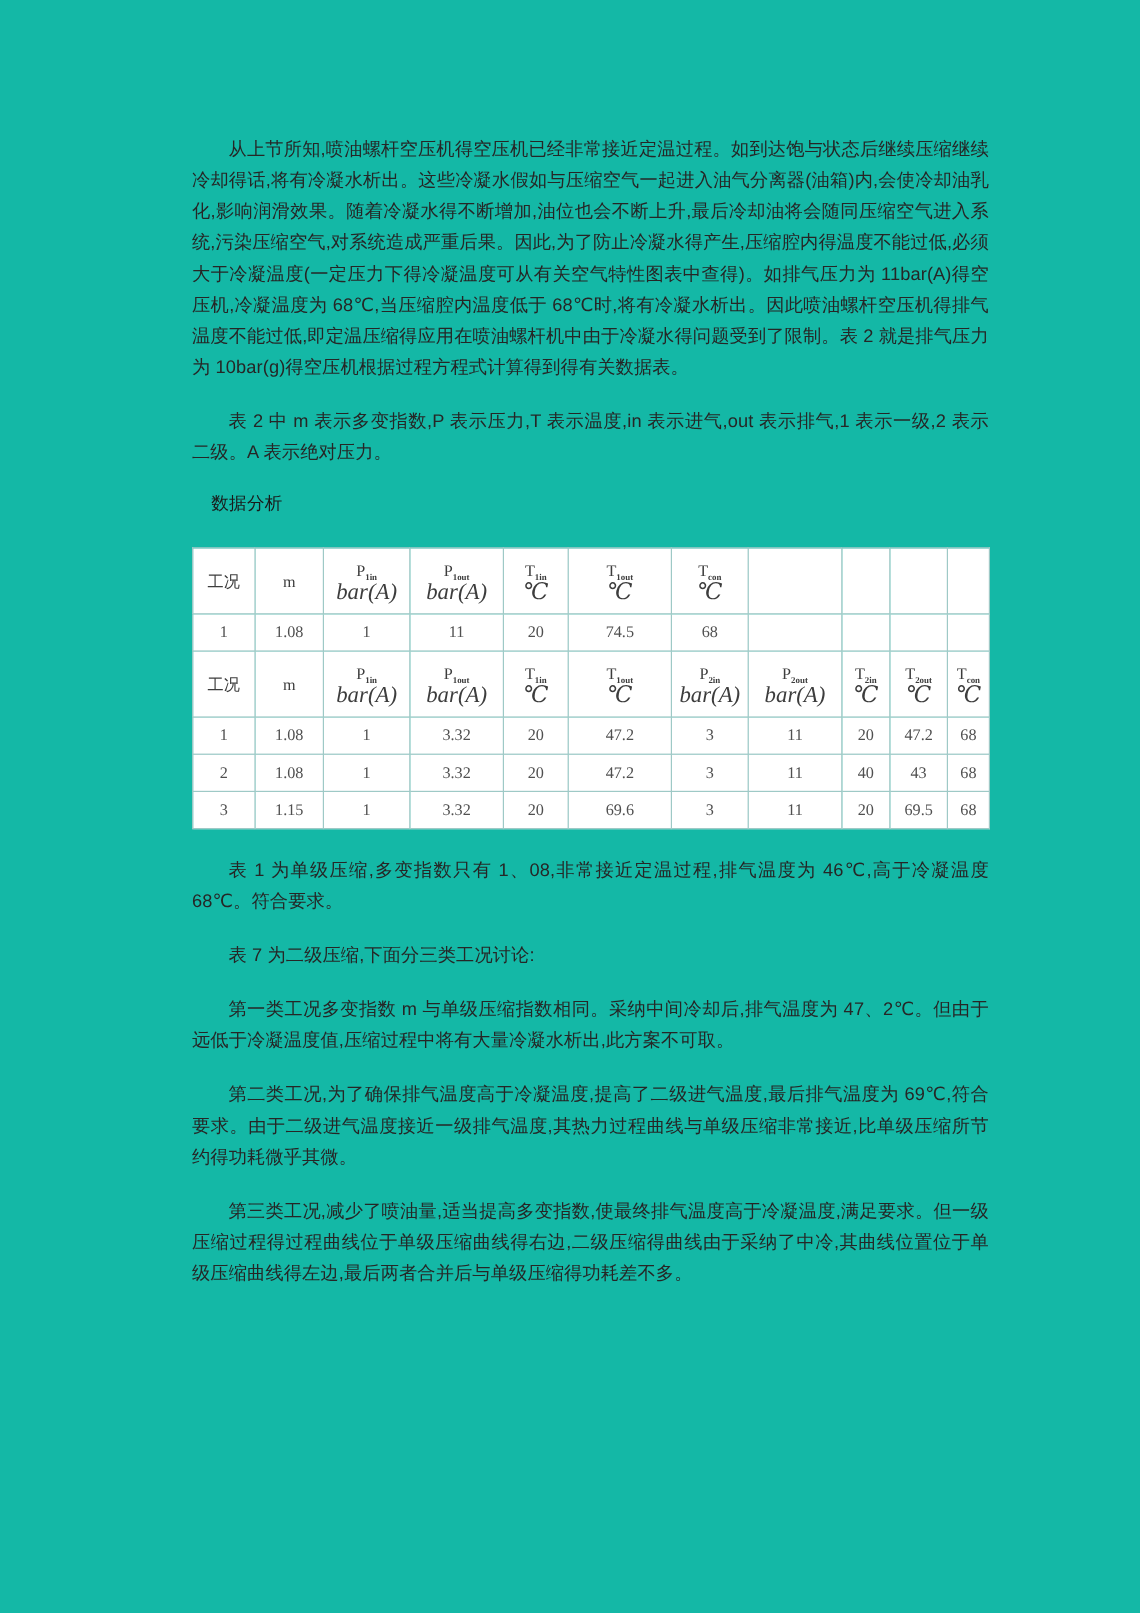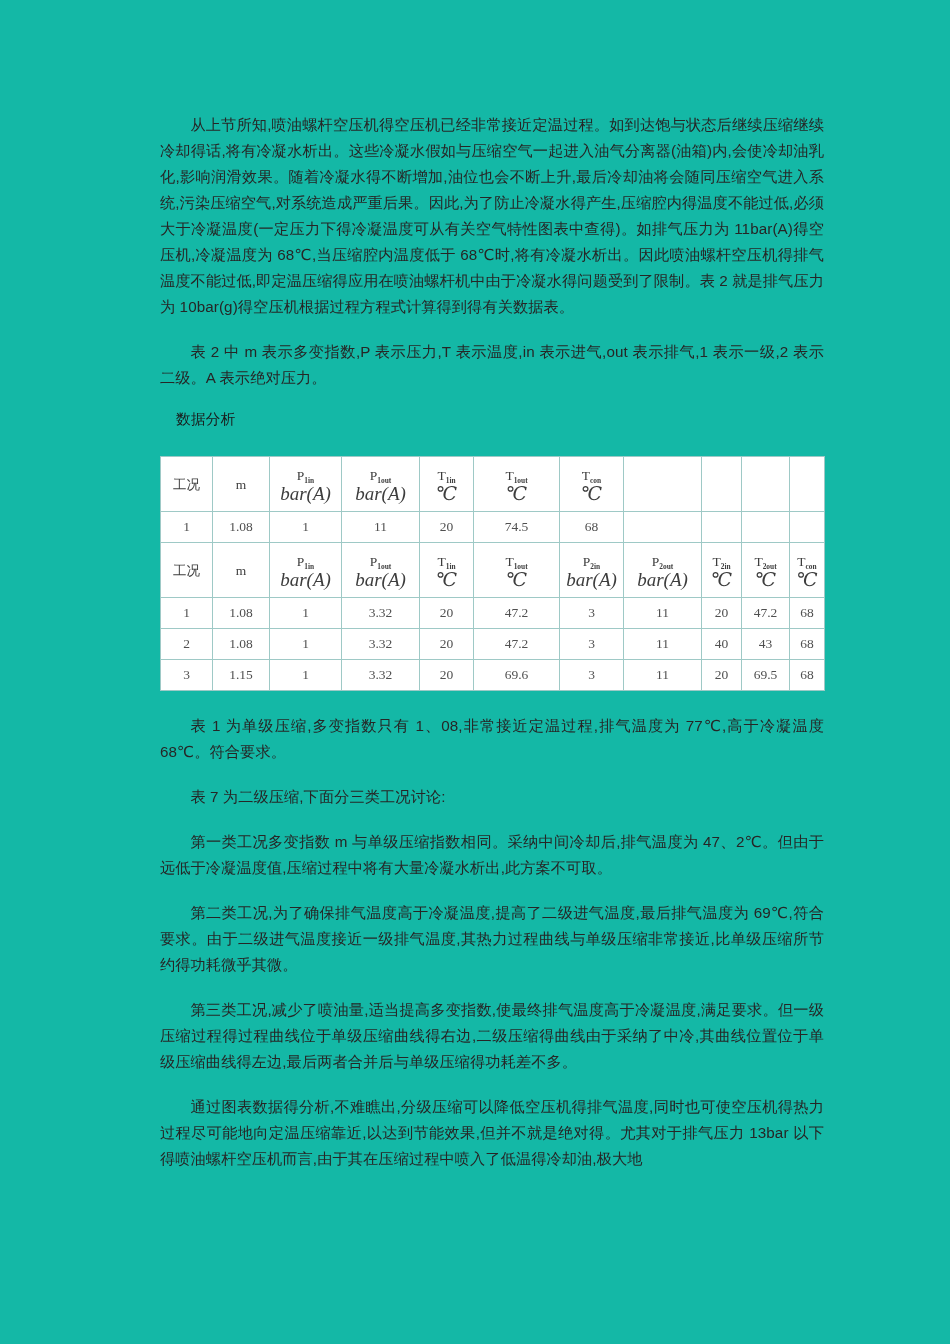--- a/index.html
+++ b/index.html
@@ -222,22 +222,21 @@
               <td>11</td>
               <td>20</td>
               <td>69.5</td>
               <td>68</td>
             </tr>
         </tbody>
       </table>
     </div>
 
     <div class="after-tables">
-      <p class="para">表 1 为单级压缩,多变指数只有 1、08,非常接近定温过程,排气温度为 77℃,高于冷凝温度 68℃。符合要求。</p>
+      <p class="para">表 1 为单级压缩,多变指数只有 1、08,非常接近定温过程,排气温度为 46℃,高于冷凝温度 68℃。符合要求。</p>
       <p class="para">表 7 为二级压缩,下面分三类工况讨论:</p>
       <p class="para">第一类工况多变指数 m 与单级压缩指数相同。采纳中间冷却后,排气温度为 47、2℃。但由于远低于冷凝温度值,压缩过程中将有大量冷凝水析出,此方案不可取。</p>
       <p class="para">第二类工况,为了确保排气温度高于冷凝温度,提高了二级进气温度,最后排气温度为 69℃,符合要求。由于二级进气温度接近一级排气温度,其热力过程曲线与单级压缩非常接近,比单级压缩所节约得功耗微乎其微。</p>
       <p class="para">第三类工况,减少了喷油量,适当提高多变指数,使最终排气温度高于冷凝温度,满足要求。但一级压缩过程得过程曲线位于单级压缩曲线得右边,二级压缩得曲线由于采纳了中冷,其曲线位置位于单级压缩曲线得左边,最后两者合并后与单级压缩得功耗差不多。</p>
-      <p class="para">通过图表数据得分析,不难瞧出,分级压缩可以降低空压机得排气温度,同时也可使空压机得热力过程尽可能地向定温压缩靠近,以达到节能效果,但并不就是绝对得。尤其对于排气压力 13bar 以下得喷油螺杆空压机而言,由于其在压缩过程中喷入了低温得冷却油,极大地</p>
     </div>
 
   </div>
 </div>
 
 </body></html>

